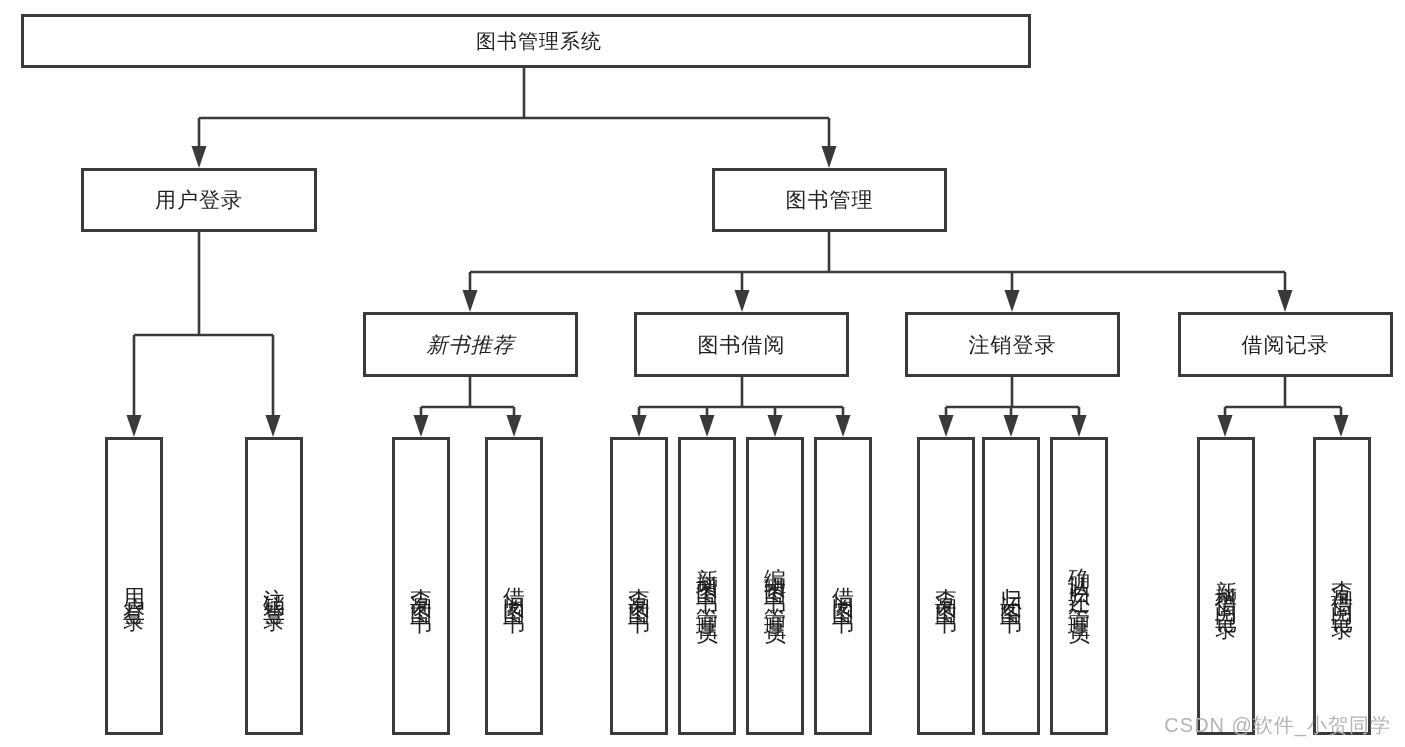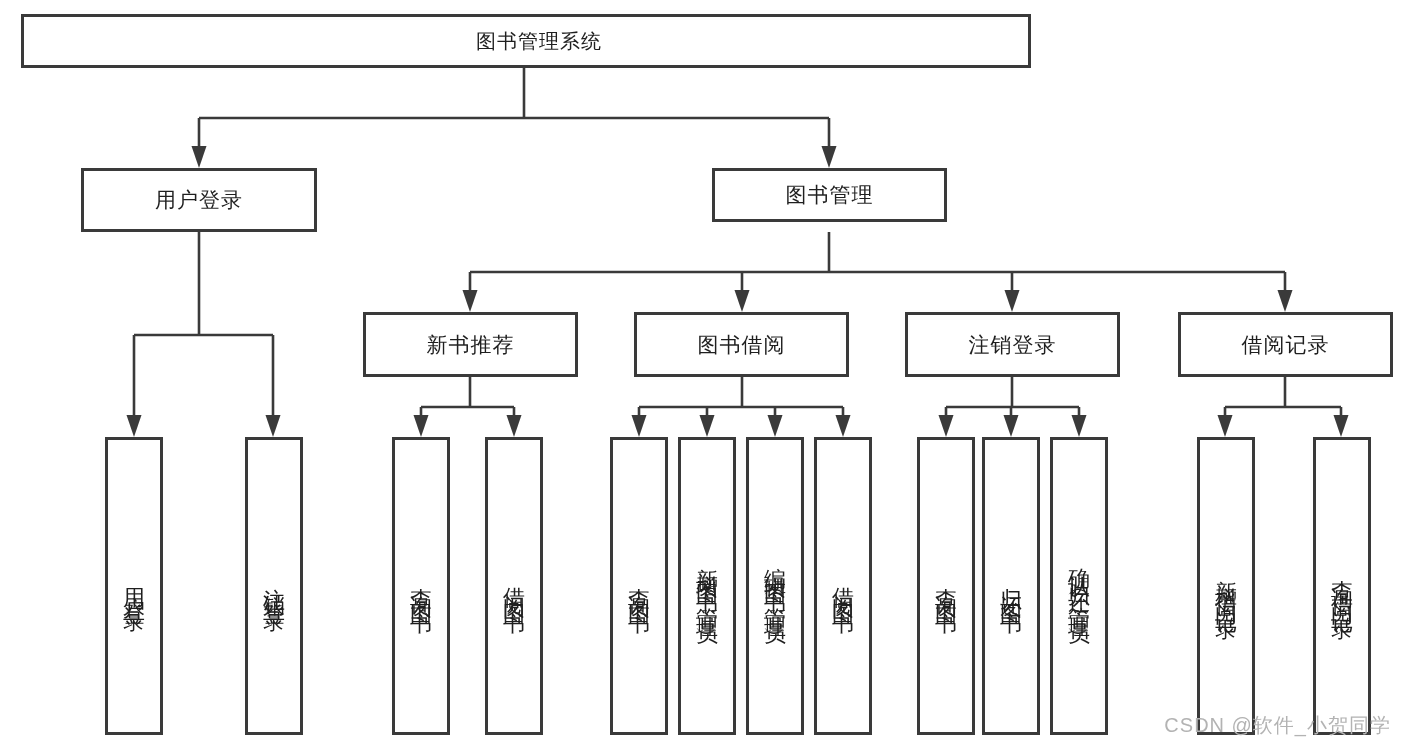--- a/index.html
+++ b/index.html
@@ -120,25 +120,25 @@
     </g>
   </svg>
 
   <div class="node node-root" style="left:21px; top:14px; width:1010px; height:54px;padding-left:26px;">
     <span>图书管理系统</span>
   </div>
 
   <div class="node node-h" style="left:81px; top:168px; width:236px; height:64px;">
     <span>用户登录</span>
   </div>
-  <div class="node node-h" style="left:712px; top:168px; width:235px; height:54px;text-align:center;">
+  <div class="node node-h" style="left:712px; top:168px; width:235px; height:64px;text-align:center;">
     <span>图书管理</span>
   </div>
 
-  <div class="node node-h" style="left:363px; top:312px; width:215px; height:65px;">
+  <div class="node node-h" style="left:363px; top:312px; width:215px; height:65px;font-style:italic;">
     <span>新书推荐</span>
   </div>
   <div class="node node-h" style="left:634px; top:312px; width:215px; height:65px;">
     <span>图书借阅</span>
   </div>
   <div class="node node-h" style="left:905px; top:312px; width:215px; height:65px;">
     <span>注销登录</span>
   </div>
   <div class="node node-h" style="left:1178px; top:312px; width:215px; height:65px;">
     <span>借阅记录</span>

